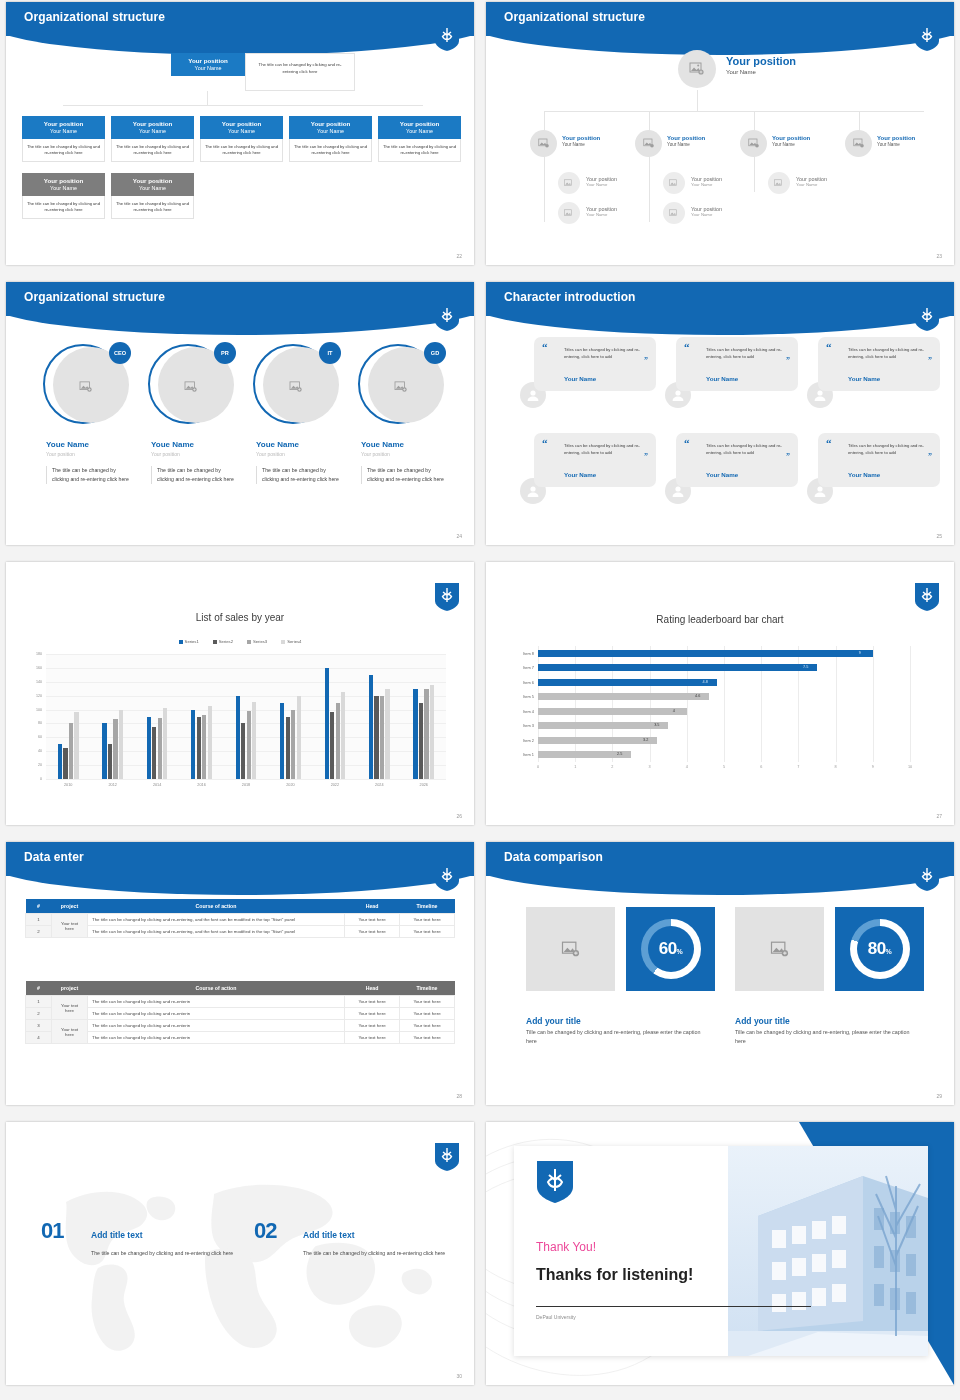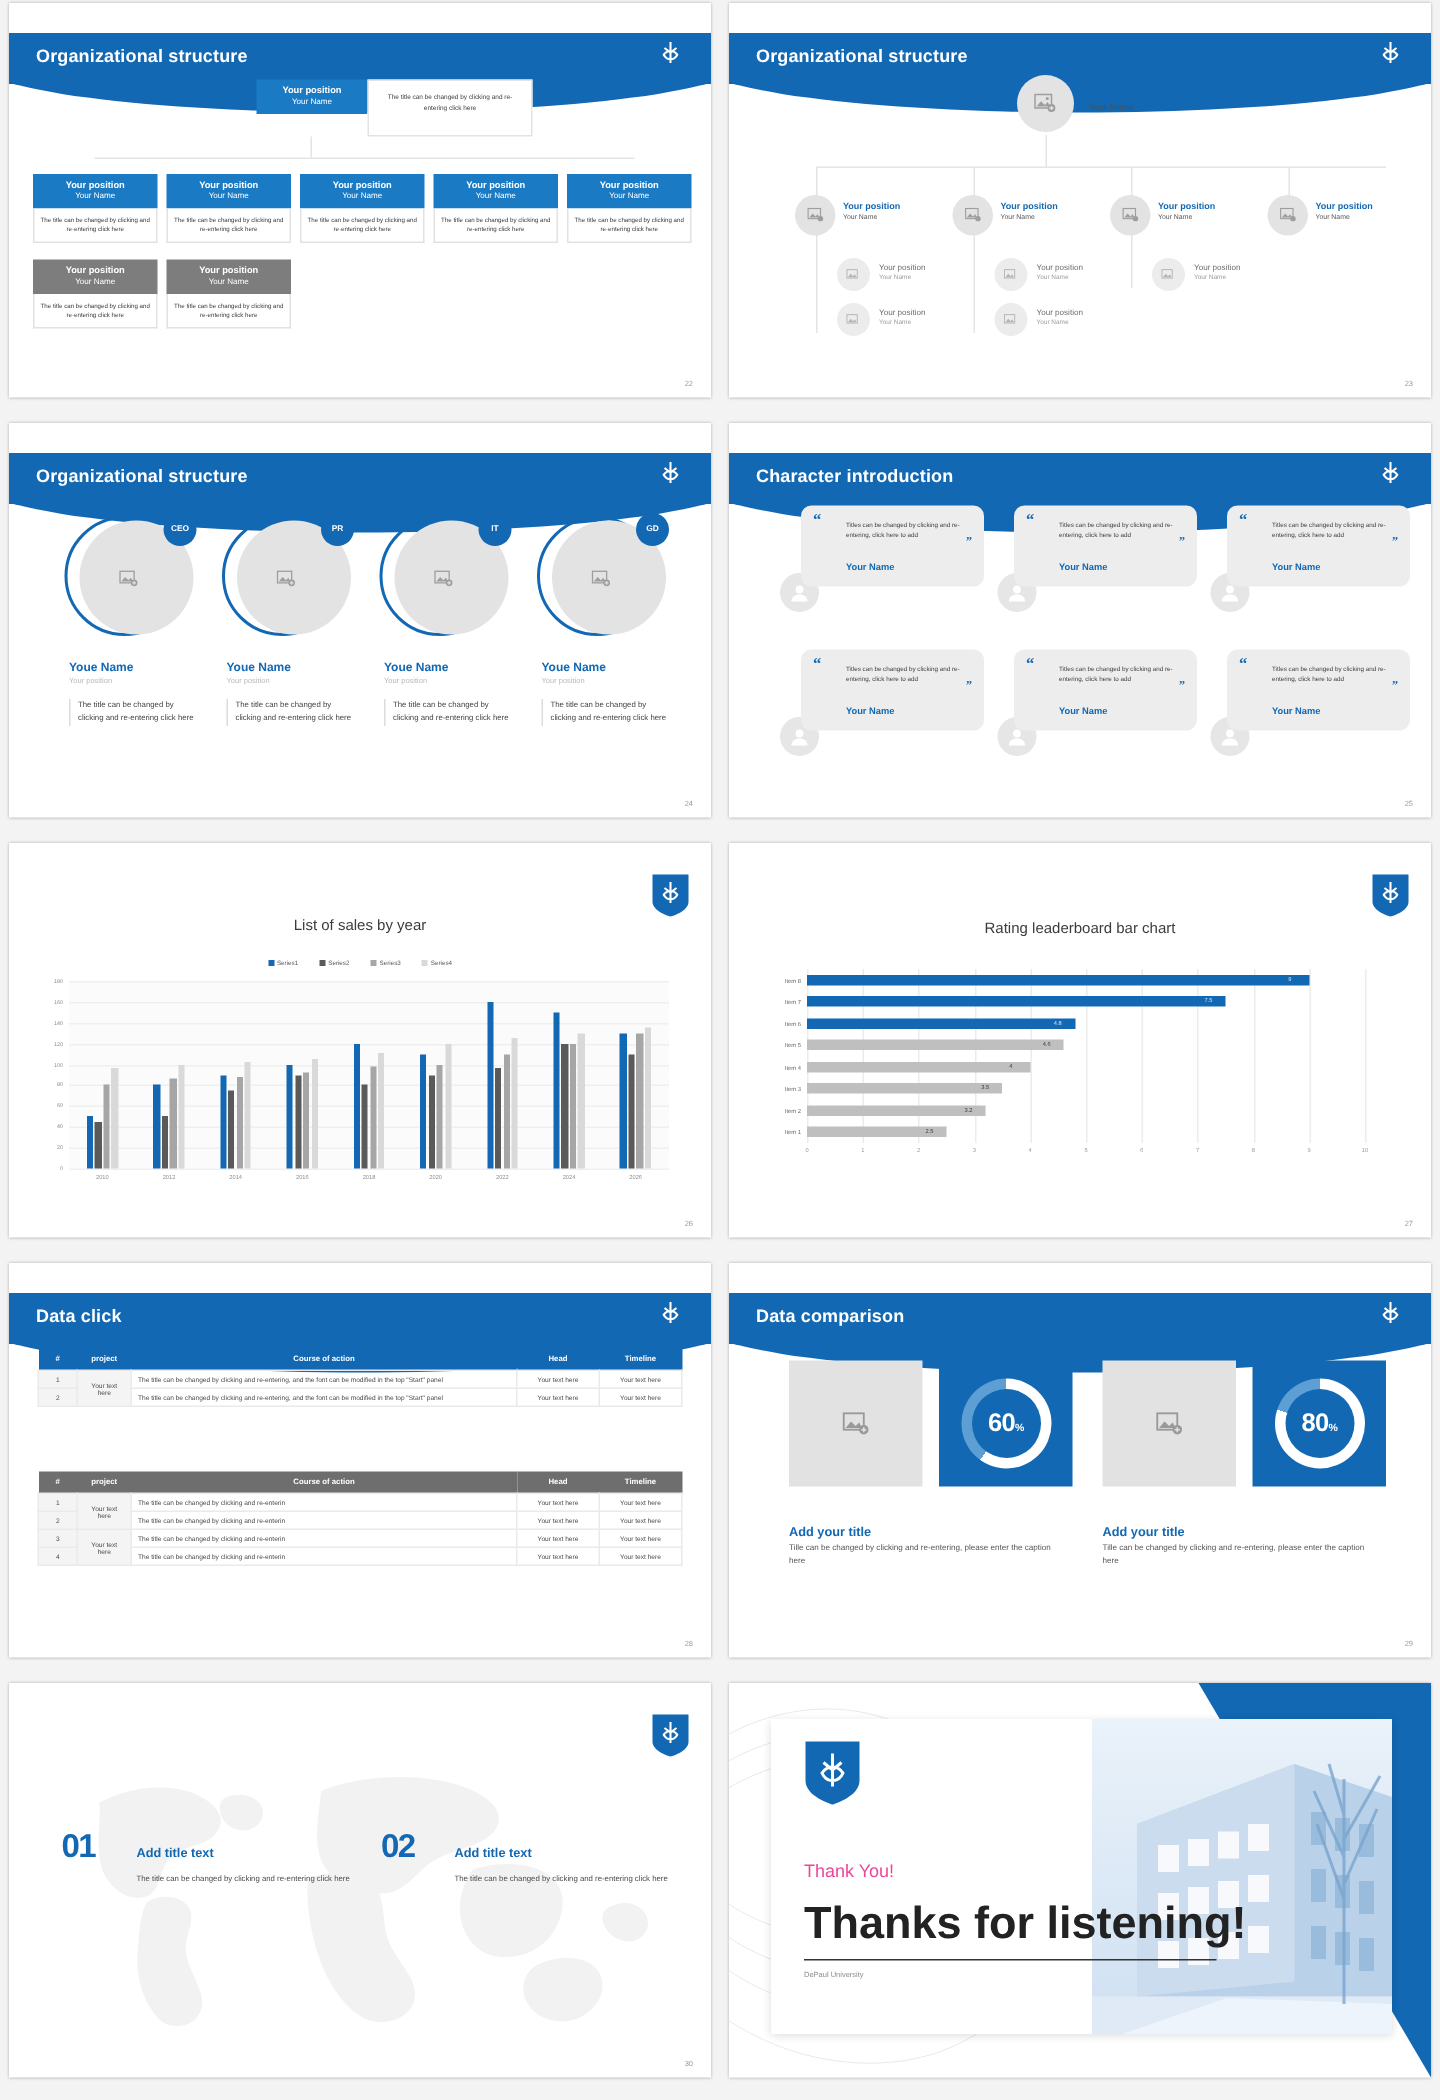--- a/index.html
+++ b/index.html
@@ -10,21 +10,21 @@
     overflow: hidden;
   }
   .deck { display:grid; grid-template-columns: 480px 480px; grid-template-rows: repeat(5, 280px); }
   .cell { padding: 2px 6px 10px 6px; }
   .slide {
     position: relative; width: 468px; height: 263px;
     background: #ffffff; overflow: hidden;
     box-shadow: 0 0 2px rgba(0,0,0,.28);
   }
   
-  .hdr { position:absolute; left:0; top:0; width:100%; height:40px;margin-top:20px; }
+  .hdr { position:absolute; left:0; top:0; width:100%; height:40px; }
   .hdr-bg { position:absolute; left:0; top:0; width:100%; height:34px; background:#1268b3; }
   .hdr-curve {
     position:absolute; left:-5%; top:19px; width:110%; height:34px;
     background:#1268b3; border-radius: 0 0 50% 50% / 0 0 100% 100%;
   }
   .hdr-title {
     position:absolute; left:18px; top:8px; z-index:3;
     color:#fff; font-size:12px; font-weight:bold; letter-spacing:.1px;
   }
   
@@ -115,21 +115,21 @@
   .txt30 { position:absolute; font-size:5.2px; color:#4a4a4a; line-height:1.9; width:150px; }
 
   
   .ty-bg { position:absolute; inset:0; background:#ffffff; }
   .ty-card { position:absolute; left:28px; top:24px; width:414px; height:210px; background:#fff; box-shadow:0 1px 6px rgba(0,0,0,.14); overflow:hidden; }
   .ty-photo { position:absolute; right:0; top:0; width:200px; height:210px; overflow:hidden; }
   .ty-fade { position:absolute; left:0; top:0; width:110px; height:100%;
              background:linear-gradient(to right, #fff 10%, rgba(255,255,255,0) 100%); z-index:3; }
   .ty-logo { position:absolute; left:22px; top:14px; width:38px; height:44px; z-index:4; }
   .ty-h1 { position:absolute; left:22px; top:94px; font-size:12px; color:#ec4899; z-index:4; }
-  .ty-h2 { position:absolute; left:22px; top:120px; font-size:30px; font-weight:bold; color:#222; z-index:4; }
+  .ty-h2 { position:absolute; left:22px; top:120px; font-size:16px; font-weight:bold; color:#222; z-index:4; }
   .ty-rule { position:absolute; left:22px; top:160px; width:275px; height:1px; background:#333; z-index:4; }
   .ty-sub { position:absolute; left:22px; top:168px; font-size:5px; color:#8d8d8d; z-index:4; }
   .ty-url { position:absolute; right:18px; bottom:10px; font-size:5px; color:#fff; z-index:6; }
 </style>
 </head>
 <body>
 
 <div class="deck">
 
   <div class="cell">
@@ -681,21 +681,21 @@
         </div>
     <div class="pg">27</div>
   </div>
   </div>
 
   <div class="cell">
   <div class="slide">
     <div class="hdr">
       <div class="hdr-bg"></div>
           <div class="hdr-curve"></div>
-      <div class="hdr-title">Data click</div>
+      <div class="hdr-title">Data enter</div>
     </div>
     <div class="badge">
       <svg viewBox="0 0 26 30">
             <path d="M1 1h24v18c0 7-12 10-12 10S1 26 1 19z" fill="#1268b3"></path>
       <path d="M13 6v14M9 10l4 3 4-3M8.5 14.5c1.5-2 3-2.5 4.5-2.5s3 .5 4.5 2.5c-1 2-2.8 3-4.5 3s-3.5-1-4.5-3z" stroke="#fff" stroke-width="1.4" fill="none"></path>
           </svg>
     </div>
 
     <table class="dt" style="left:19px; top:57px;">
       <thead class="th-blue">

